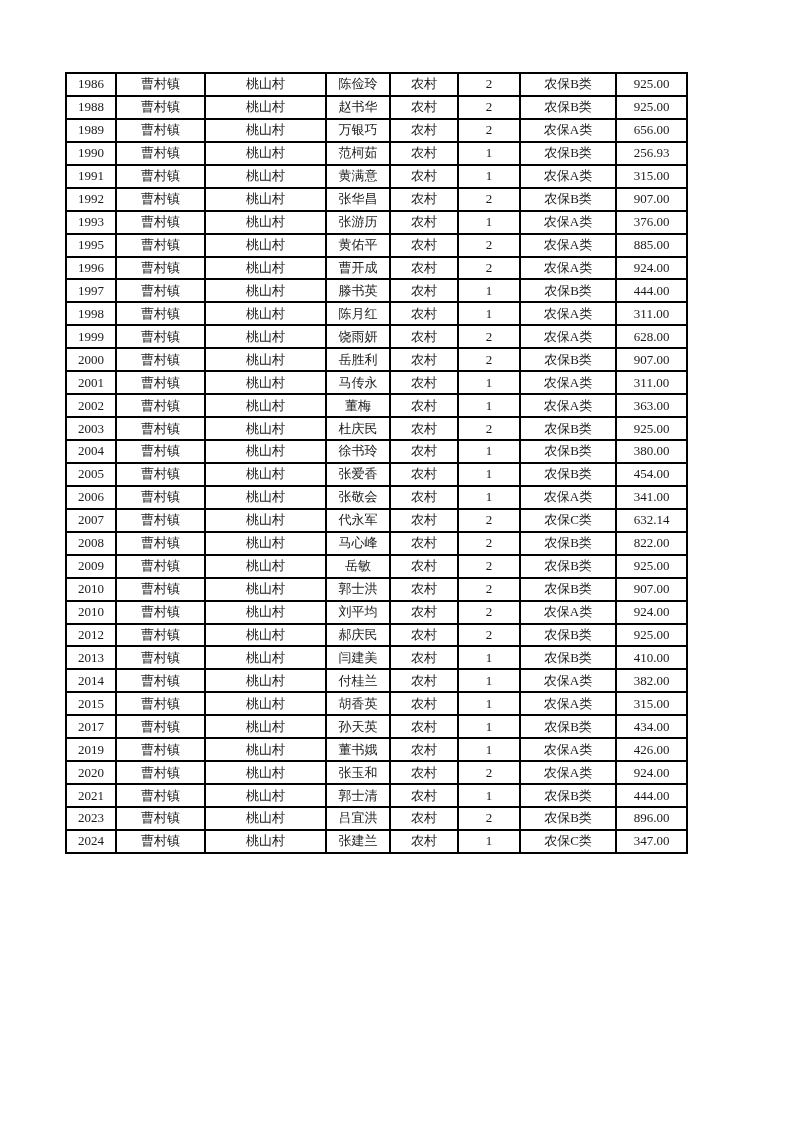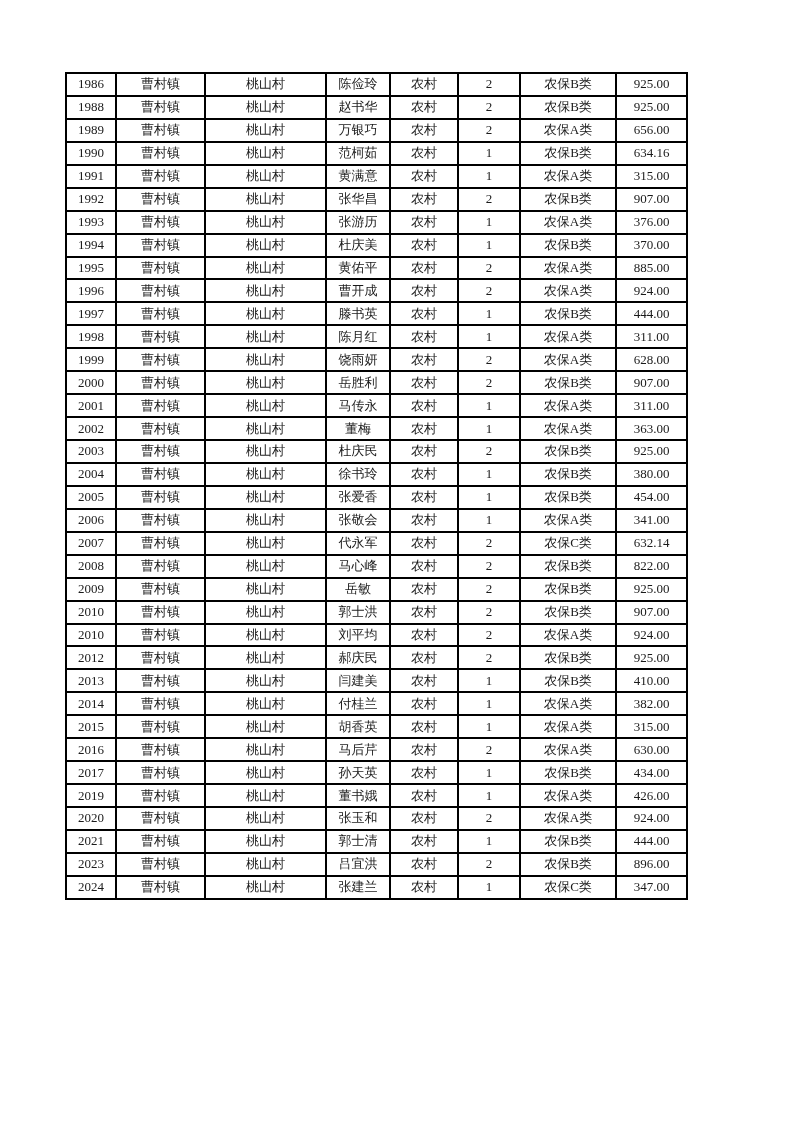--- a/index.html
+++ b/index.html
@@ -82,21 +82,21 @@
           <td>656.00</td>
         </tr>
         <tr>
           <td>1990</td>
           <td>曹村镇</td>
           <td>桃山村</td>
           <td>范柯茹</td>
           <td>农村</td>
           <td>1</td>
           <td>农保B类</td>
-          <td>634.16</td>
+          <td>256.93</td>
         </tr>
         <tr>
           <td>1991</td>
           <td>曹村镇</td>
           <td>桃山村</td>
           <td>黄满意</td>
           <td>农村</td>
           <td>1</td>
           <td>农保A类</td>
           <td>315.00</td>
@@ -113,30 +113,20 @@
         </tr>
         <tr>
           <td>1993</td>
           <td>曹村镇</td>
           <td>桃山村</td>
           <td>张游历</td>
           <td>农村</td>
           <td>1</td>
           <td>农保A类</td>
           <td>376.00</td>
-        </tr>
-        <tr>
-          <td>1994</td>
-          <td>曹村镇</td>
-          <td>桃山村</td>
-          <td>杜庆美</td>
-          <td>农村</td>
-          <td>1</td>
-          <td>农保B类</td>
-          <td>370.00</td>
         </tr>
         <tr>
           <td>1995</td>
           <td>曹村镇</td>
           <td>桃山村</td>
           <td>黄佑平</td>
           <td>农村</td>
           <td>2</td>
           <td>农保A类</td>
           <td>885.00</td>
@@ -333,30 +323,20 @@
         </tr>
         <tr>
           <td>2015</td>
           <td>曹村镇</td>
           <td>桃山村</td>
           <td>胡香英</td>
           <td>农村</td>
           <td>1</td>
           <td>农保A类</td>
           <td>315.00</td>
-        </tr>
-        <tr>
-          <td>2016</td>
-          <td>曹村镇</td>
-          <td>桃山村</td>
-          <td>马后芹</td>
-          <td>农村</td>
-          <td>2</td>
-          <td>农保A类</td>
-          <td>630.00</td>
         </tr>
         <tr>
           <td>2017</td>
           <td>曹村镇</td>
           <td>桃山村</td>
           <td>孙天英</td>
           <td>农村</td>
           <td>1</td>
           <td>农保B类</td>
           <td>434.00</td>

